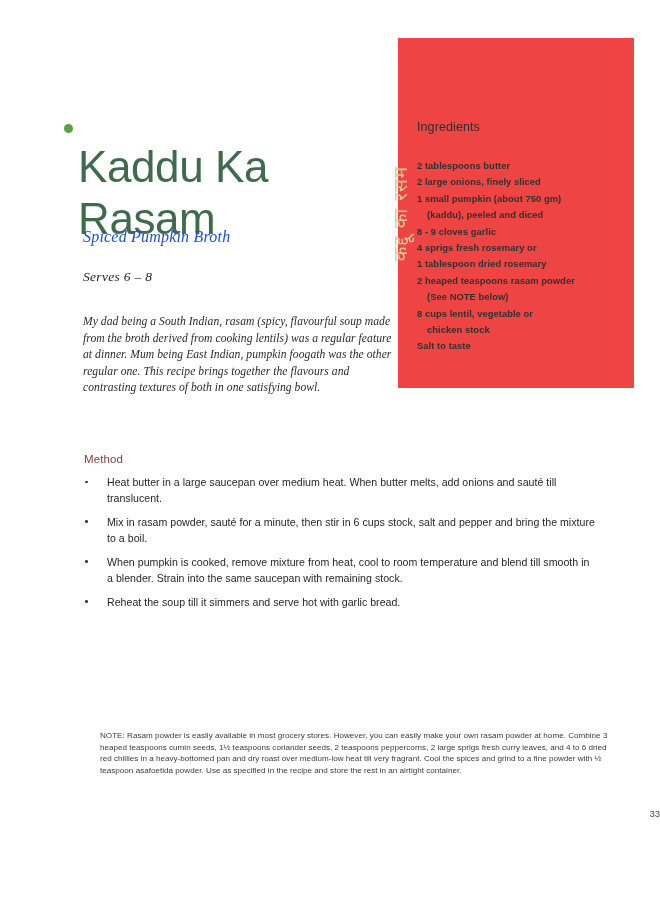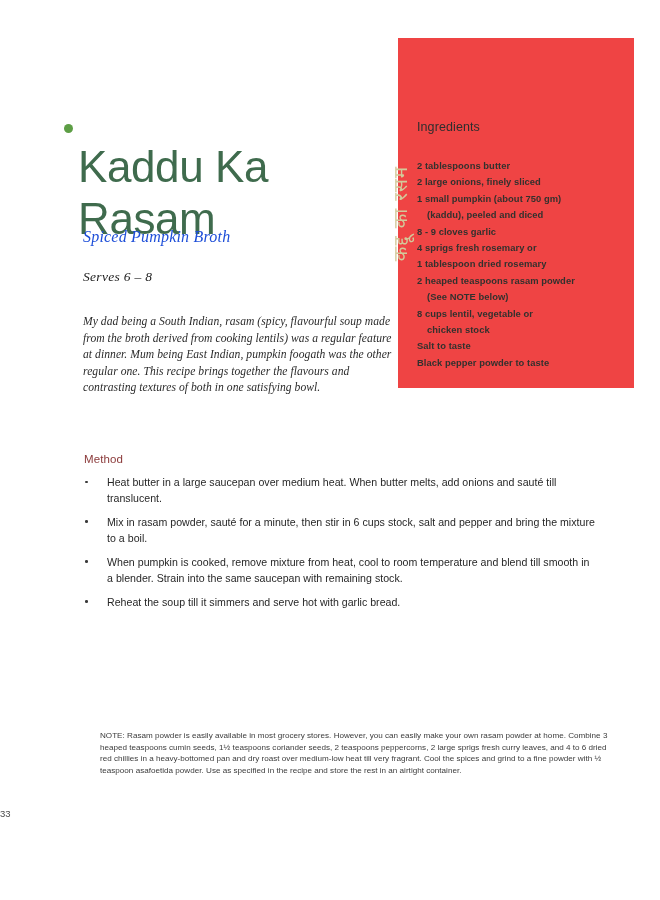--- a/index.html
+++ b/index.html
@@ -184,21 +184,21 @@
     color: #3b3b3b;
     letter-spacing: 0.01px;
   }
 
   
   .page-number {
     position: absolute;
     left: 0;
     right: 0;
     top: 808px;
-    text-align: left;
+    text-align: right;
     font-size: 9.5px;
     color: #4a4a4a;
   }
 </style>
 </head>
 <body>
 
 <div class="page">
 
   <div class="ingredients-panel">
@@ -209,21 +209,20 @@
         <li>1 small pumpkin (about 750 gm)</li>
         <li class="cont">(kaddu), peeled and diced</li>
         <li>8 - 9 cloves garlic</li>
         <li>4 sprigs fresh rosemary or</li>
         <li>1 tablespoon dried rosemary</li>
         <li>2 heaped teaspoons rasam powder</li>
         <li class="cont">(See NOTE below)</li>
         <li>8 cups lentil, vegetable or</li>
         <li class="cont">chicken stock</li>
         <li>Salt to taste</li>
-        <li>Black pepper powder to taste</li>
       </ul>
   </div>
 
   <div class="vertical-script">कद्दू का रसम</div>
 
   <div class="title-bullet"></div>
   <h1 class="recipe-title"><span>Kaddu Ka</span><br><span>Rasam</span></h1>
 
   <div class="recipe-subtitle">Spiced Pumpkin Broth</div>
 

